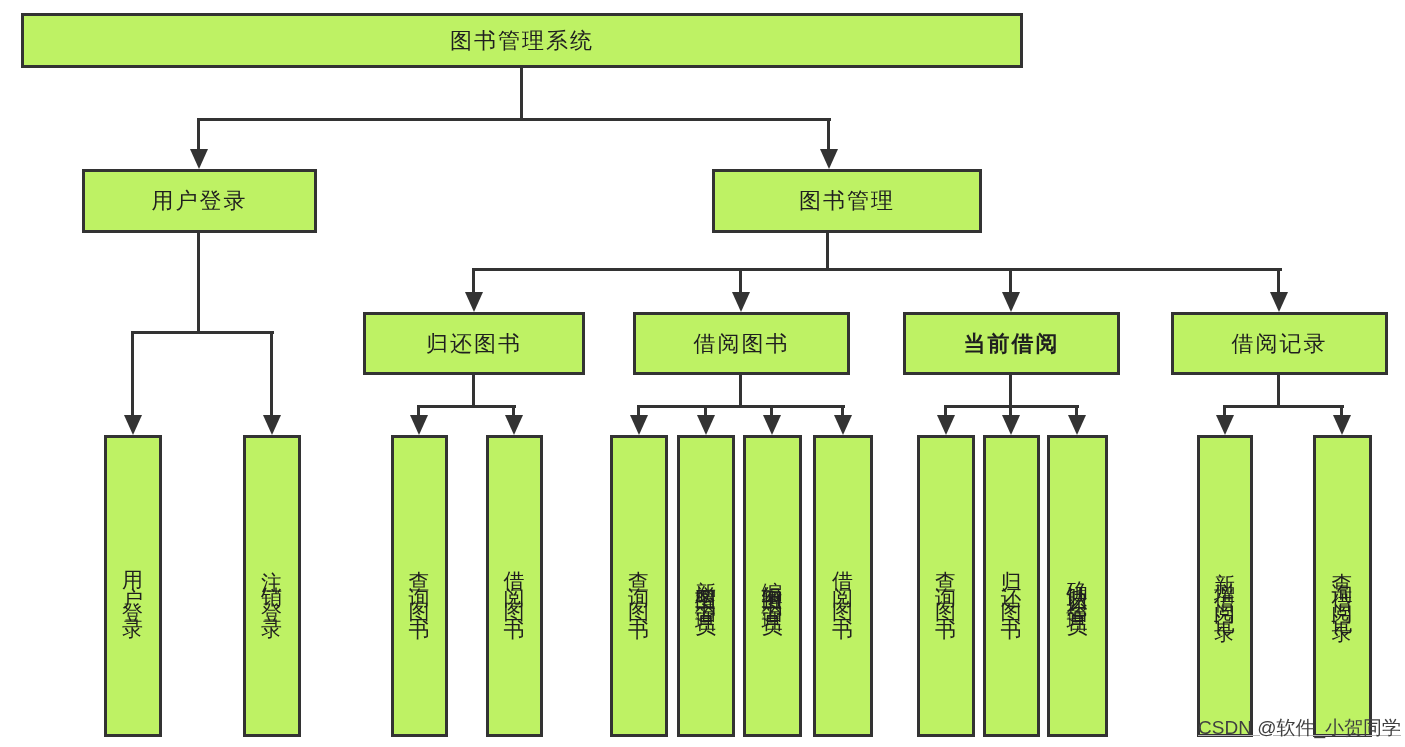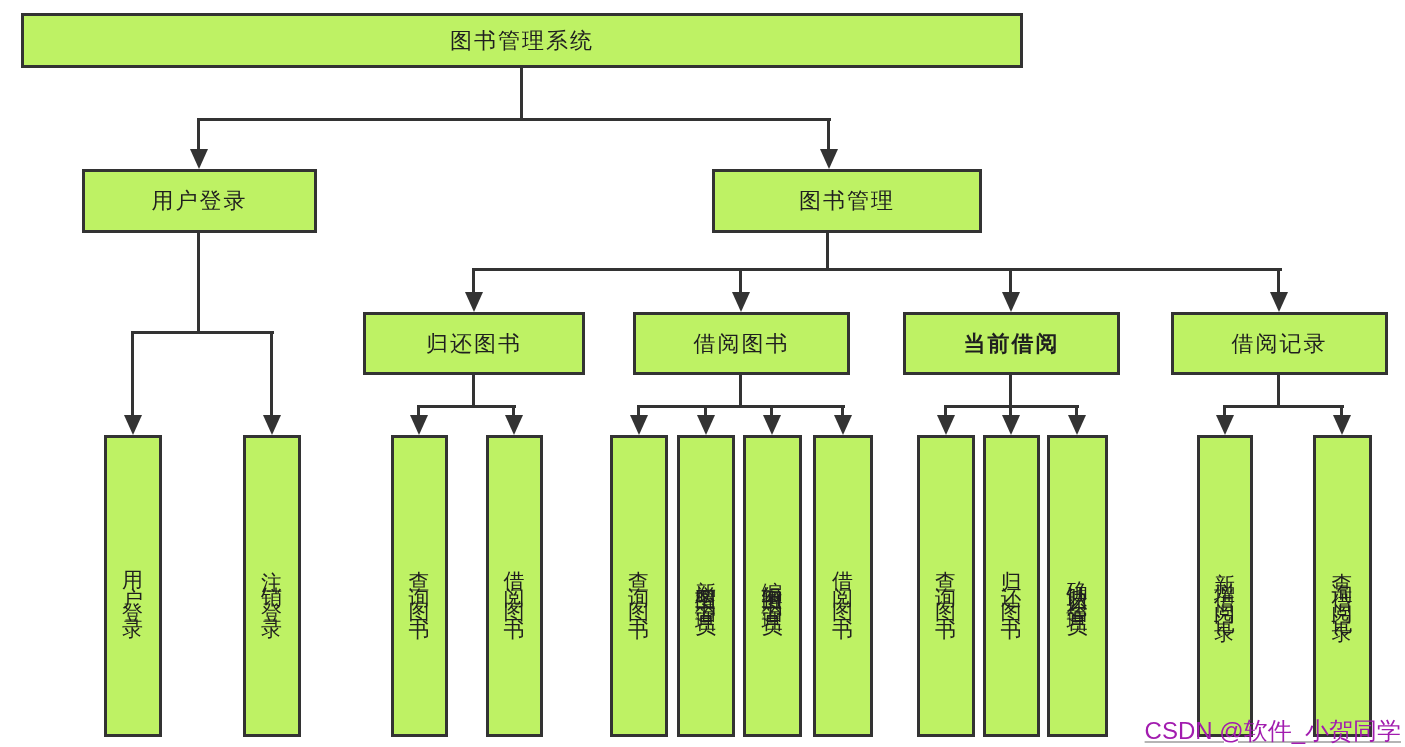--- a/index.html
+++ b/index.html
@@ -22,21 +22,21 @@
   .vbox.ls6 span{letter-spacing:10px;}
   .vbox.ls9 span{letter-spacing:5px;}
   .l{position:absolute;background:#333333;z-index:1;}
   .ar{
     position:absolute;width:0;height:0;z-index:1;
     border-left:9px solid transparent;border-right:9px solid transparent;
     border-top:20px solid #333333;
   }
   .wm{
     position:absolute;right:4px;top:715px;z-index:5;
-    font-size:24px;color:#a21caf;white-space:nowrap;
+    font-size:19px;color:#404040;white-space:nowrap;
     text-decoration:underline;text-decoration-color:#b5b5b5;
   }
 </style>
 </head>
 <body>
 
 <div class="l" style="left:520px;top:68px;width:3px;height:53px;"></div>
 <div class="l" style="left:197px;top:118px;width:634px;height:3px;"></div>
 <div class="l" style="left:197px;top:120px;width:3px;height:32px;"></div>
 <div class="ar" style="left:190px;top:149px;"></div>

